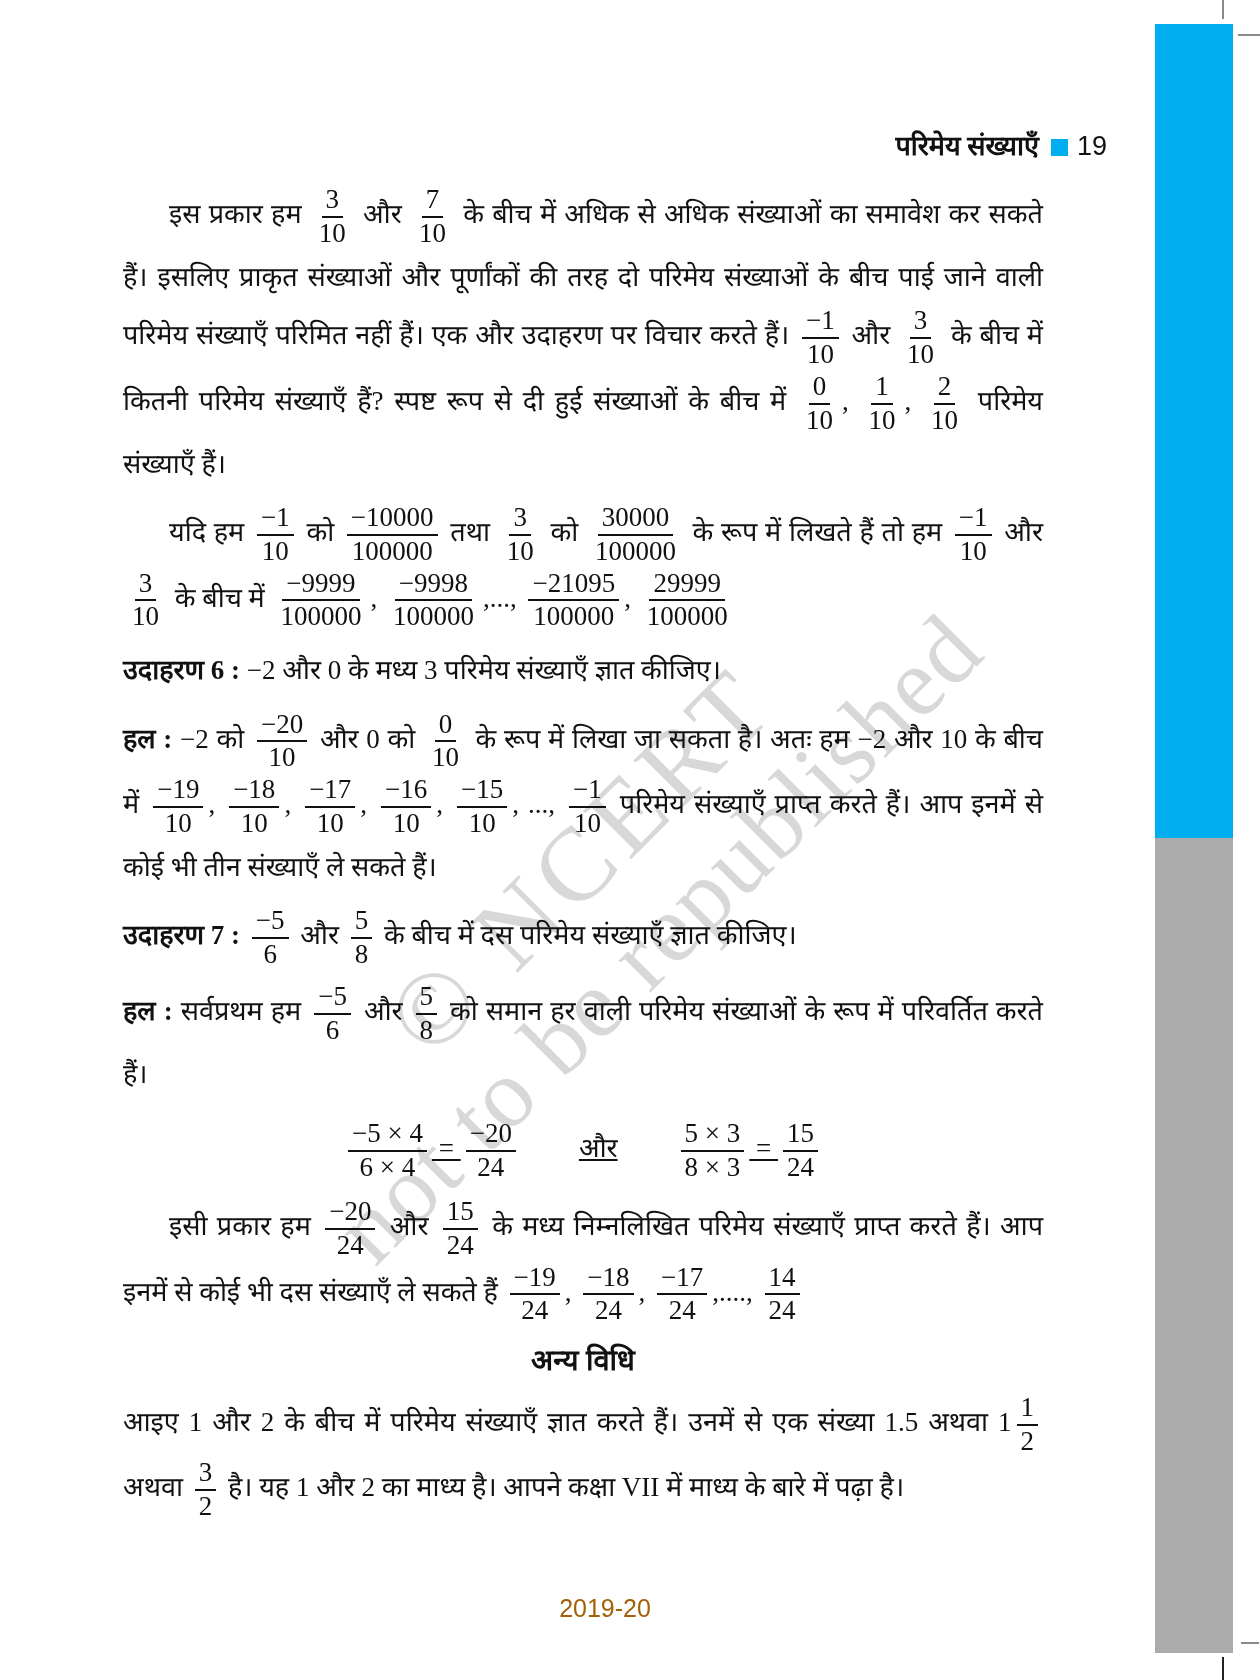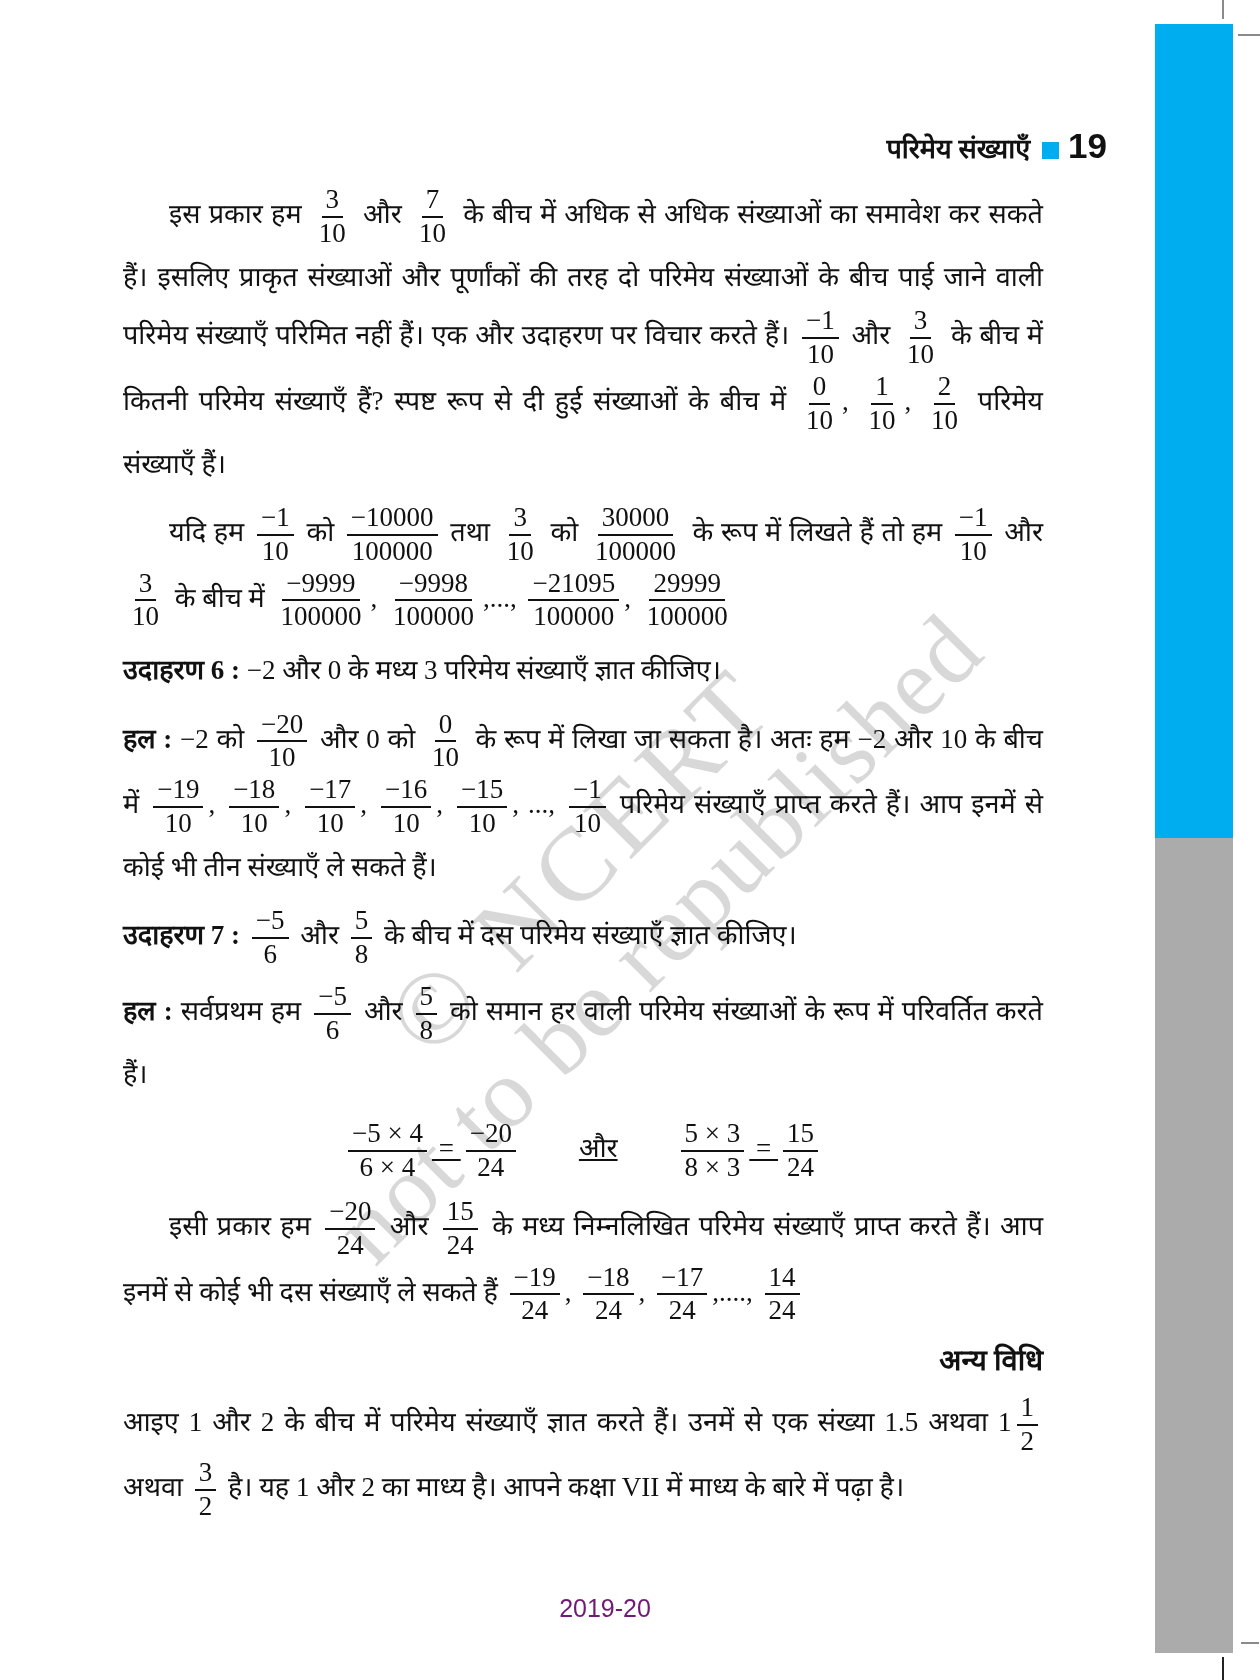--- a/index.html
+++ b/index.html
@@ -18,50 +18,50 @@
   .crop.tv{left:1222px;top:0;width:2px;height:19px;background:#8a8a8a;}
   .crop.th{left:1238px;top:34px;width:22px;height:2px;background:#8a8a8a;}
   .crop.bh{left:1241px;top:1642px;width:18px;height:2px;background:#8a8a8a;}
   .crop.bv{left:1222px;top:1657px;width:2px;height:23px;background:#222;}
 
   
   .header{position:absolute;left:123px;top:126px;width:984px;text-align:right;
           font-size:27px;z-index:4;white-space:nowrap;}
   .header .title{font-weight:bold;margin-left:8px;}
   .header .sq{display:inline-block;width:17px;height:17px;vertical-align:-1px;margin:0 9px 0 12px;}
-  .header .pagenum{font-weight:bold;font-family:"Liberation Sans", sans-serif;font-size:35px;}
+  .header .pagenum{font-weight:normal;font-family:"Liberation Sans", sans-serif;font-size:27px;}
 
   
   .watermark{
     position:absolute;left:15px;top:510px;width:1210px;height:780px;
     display:flex;flex-direction:column;align-items:center;justify-content:center;
     transform:rotate(-45deg);z-index:0;pointer-events:none;
     font-family:"Liberation Serif", serif;
   }
   .watermark .l1{font-size:104px;letter-spacing:8px;line-height:1.05;}
   .watermark .l2{font-size:98px;letter-spacing:2px;line-height:1.15;}
 
   
   .content{position:absolute;left:123px;top:184px;width:920px;z-index:1;
            font-size:27px;line-height:2.05;text-align:justify;}
   .para{margin:0 0 10px 0;}
   .para.indent{text-indent:46px;}
   .bold{font-weight:bold;}
-  .subheading{font-weight:bold;font-size:29px;margin:7px 0 8px 0;line-height:1.6;text-align:right;}
+  .subheading{font-weight:bold;font-size:29px;margin:7px 0 8px 0;line-height:1.6;text-align:center;}
   .equation{text-align:center;margin:16px 0 12px 0;line-height:1.2;text-decoration:underline;}
   .equation .gap{display:inline-block;width:58px;}
 
   .frac{display:inline-flex;flex-direction:column;align-items:center;vertical-align:middle;
         margin:0 5px;line-height:1.18;text-indent:0;font-family:"Liberation Serif", serif;}
   .frac .nu{padding:0 4px;border-bottom:2px solid #111;}
   .frac .de{padding:0 4px;}
 
   
   .footer{position:absolute;left:0;top:1594px;width:1210px;text-align:center;z-index:4;
-          font-family:"Liberation Sans", sans-serif;font-size:25px;color:#701a75;}
+          font-family:"Liberation Sans", sans-serif;font-size:25px;color:#a16207;}
 </style>
 </head>
 <body>
 
 <div class="page">
 
   <div class="bar-blue" style="background: rgb(0, 174, 239);"></div>
   <div class="bar-gray" style="background: rgb(171, 171, 171);"></div>
 
   <div class="crop tv"></div>

